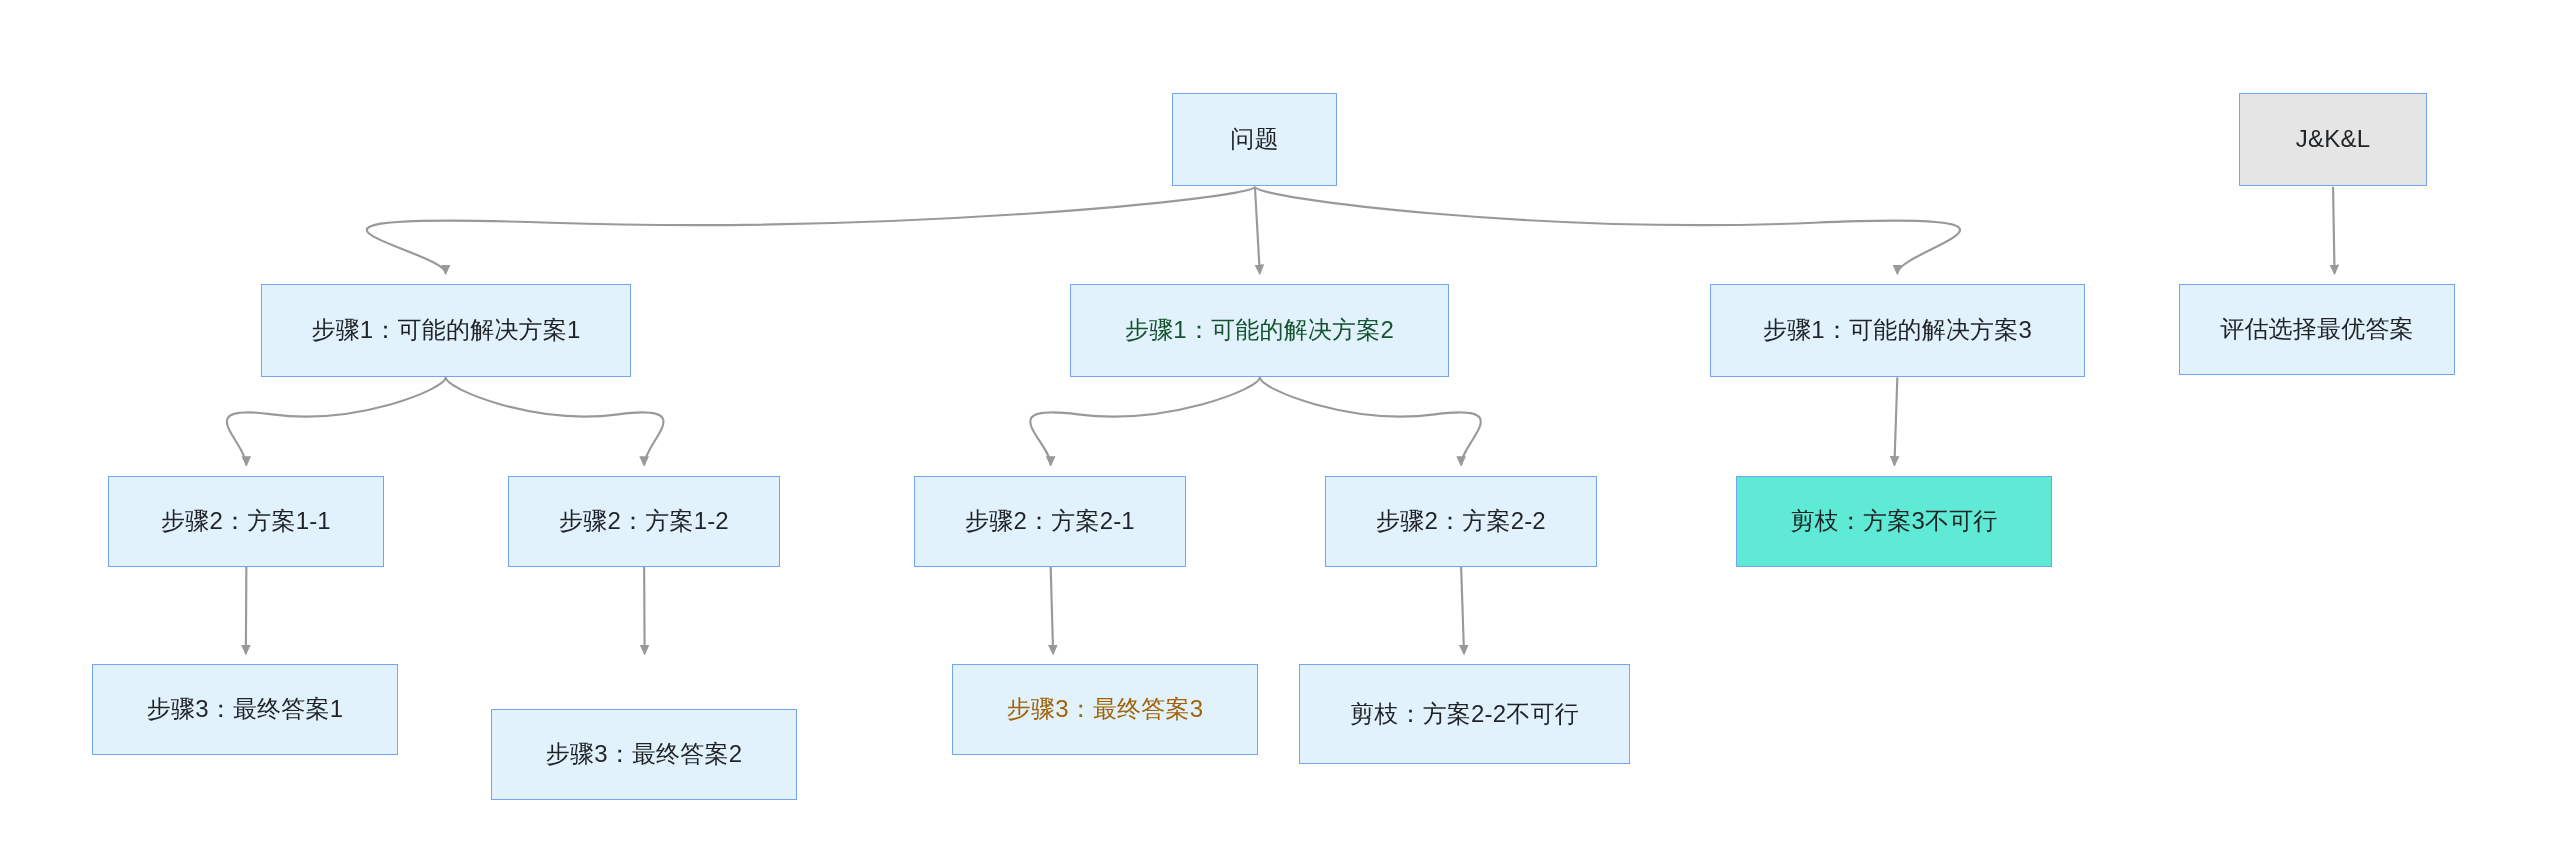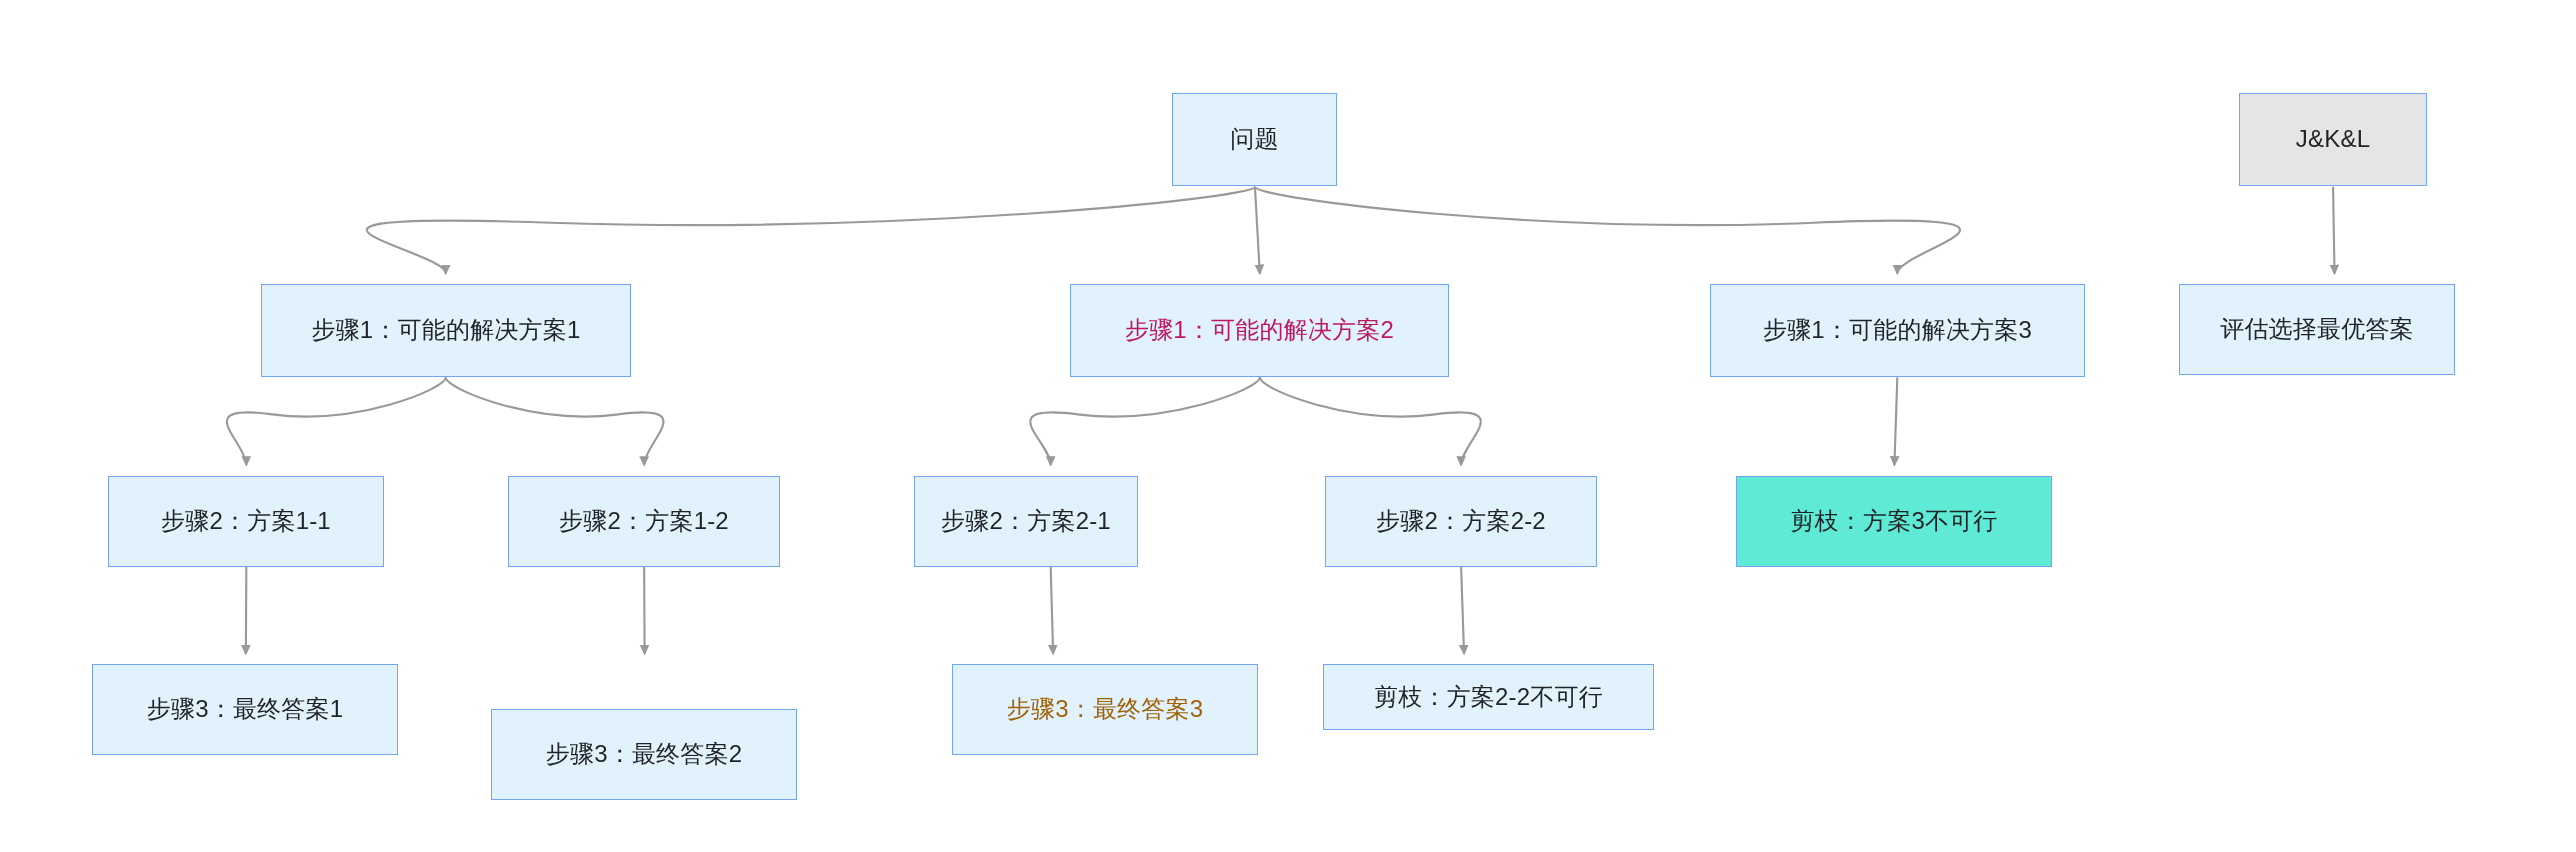--- a/index.html
+++ b/index.html
@@ -75,51 +75,51 @@
       </g>
   </svg>
 
   <div id="nodes">
       <div class="node" style="left: 1172px; top: 93px; width: 165px; height: 93px; background: rgb(225, 242, 253); border-color: rgb(114, 166, 242); color: rgb(31, 35, 38);">
         <span class="node-label">问题</span>
       </div>
       <div class="node" style="left: 261px; top: 284px; width: 370px; height: 93px; background: rgb(225, 242, 253); border-color: rgb(114, 166, 242); color: rgb(31, 35, 38);">
         <span class="node-label">步骤1：可能的解决方案1</span>
       </div>
-      <div class="node" style="left: 1070px; top: 284px; width: 379px; height: 93px; background: rgb(225, 242, 253); border-color: rgb(114, 166, 242); color: #be185d;">
+      <div class="node" style="left: 1070px; top: 284px; width: 379px; height: 93px; background: rgb(225, 242, 253); border-color: rgb(114, 166, 242); color: #14532d;">
         <span class="node-label">步骤1：可能的解决方案2</span>
       </div>
       <div class="node" style="left: 1710px; top: 284px; width: 375px; height: 93px; background: rgb(225, 242, 253); border-color: rgb(114, 166, 242); color: rgb(31, 35, 38);">
         <span class="node-label">步骤1：可能的解决方案3</span>
       </div>
       <div class="node" style="left: 108px; top: 476px; width: 276px; height: 91px; background: rgb(225, 242, 253); border-color: rgb(114, 166, 242); color: rgb(31, 35, 38);">
         <span class="node-label">步骤2：方案1-1</span>
       </div>
       <div class="node" style="left: 508px; top: 476px; width: 272px; height: 91px; background: rgb(225, 242, 253); border-color: rgb(114, 166, 242); color: rgb(31, 35, 38);">
         <span class="node-label">步骤2：方案1-2</span>
       </div>
-      <div class="node" style="left: 914px; top: 476px; width: 224px; height: 91px; background: rgb(225, 242, 253); border-color: rgb(114, 166, 242); color: rgb(31, 35, 38);">
+      <div class="node" style="left: 914px; top: 476px; width: 272px; height: 91px; background: rgb(225, 242, 253); border-color: rgb(114, 166, 242); color: rgb(31, 35, 38);">
         <span class="node-label">步骤2：方案2-1</span>
       </div>
       <div class="node" style="left: 1325px; top: 476px; width: 272px; height: 91px; background: rgb(225, 242, 253); border-color: rgb(114, 166, 242); color: rgb(31, 35, 38);">
         <span class="node-label">步骤2：方案2-2</span>
       </div>
       <div class="node" style="left: 1736px; top: 476px; width: 316px; height: 91px; background: #5eead4; border-color: rgb(114, 166, 242); color: rgb(31, 35, 38);">
         <span class="node-label">剪枝：方案3不可行</span>
       </div>
       <div class="node" style="left: 92px; top: 664px; width: 306px; height: 91px; background: rgb(225, 242, 253); border-color: rgb(114, 166, 242); color: rgb(31, 35, 38);">
         <span class="node-label">步骤3：最终答案1</span>
       </div>
       <div class="node" style="left: 491px; top: 664px; width: 306px; height: 91px; background: rgb(225, 242, 253); border-color: rgb(114, 166, 242); color: rgb(31, 35, 38); margin-top: 45px;">
         <span class="node-label">步骤3：最终答案2</span>
       </div>
       <div class="node" style="left: 952px; top: 664px; width: 306px; height: 91px; background: rgb(225, 242, 253); border-color: rgb(114, 166, 242); color: #a16207;">
         <span class="node-label">步骤3：最终答案3</span>
       </div>
-      <div class="node" style="left: 1299px; top: 664px; width: 331px; height: 66px; background: rgb(225, 242, 253); border-color: rgb(114, 166, 242); color: rgb(31, 35, 38); margin-left: 24px;">
+      <div class="node" style="left: 1299px; top: 664px; width: 331px; height: 100px; background: rgb(225, 242, 253); border-color: rgb(114, 166, 242); color: rgb(31, 35, 38);">
         <span class="node-label">剪枝：方案2-2不可行</span>
       </div>
       <div class="node" style="left: 2239px; top: 93px; width: 188px; height: 93px; background: #e5e5e5; border-color: rgb(114, 166, 242); color: rgb(31, 35, 38);">
         <span class="node-label">J&amp;K&amp;L</span>
       </div>
       <div class="node" style="left: 2179px; top: 284px; width: 276px; height: 91px; background: rgb(225, 242, 253); border-color: rgb(114, 166, 242); color: rgb(31, 35, 38);">
         <span class="node-label">评估选择最优答案</span>
       </div>
     </div>
 

